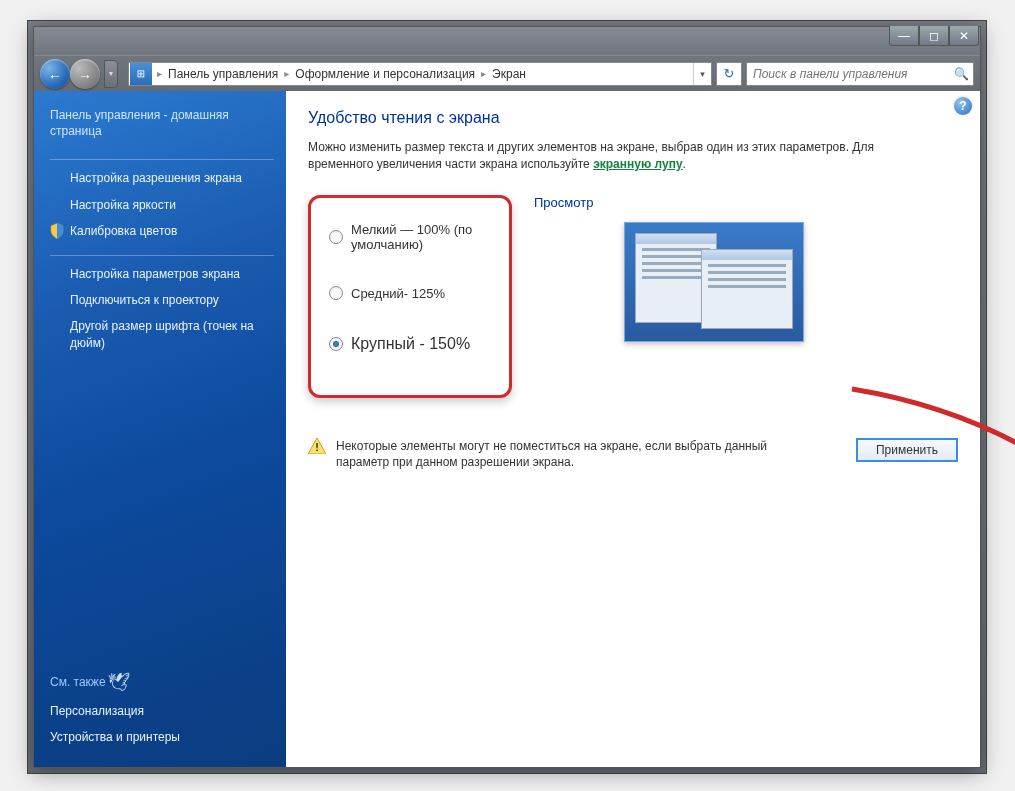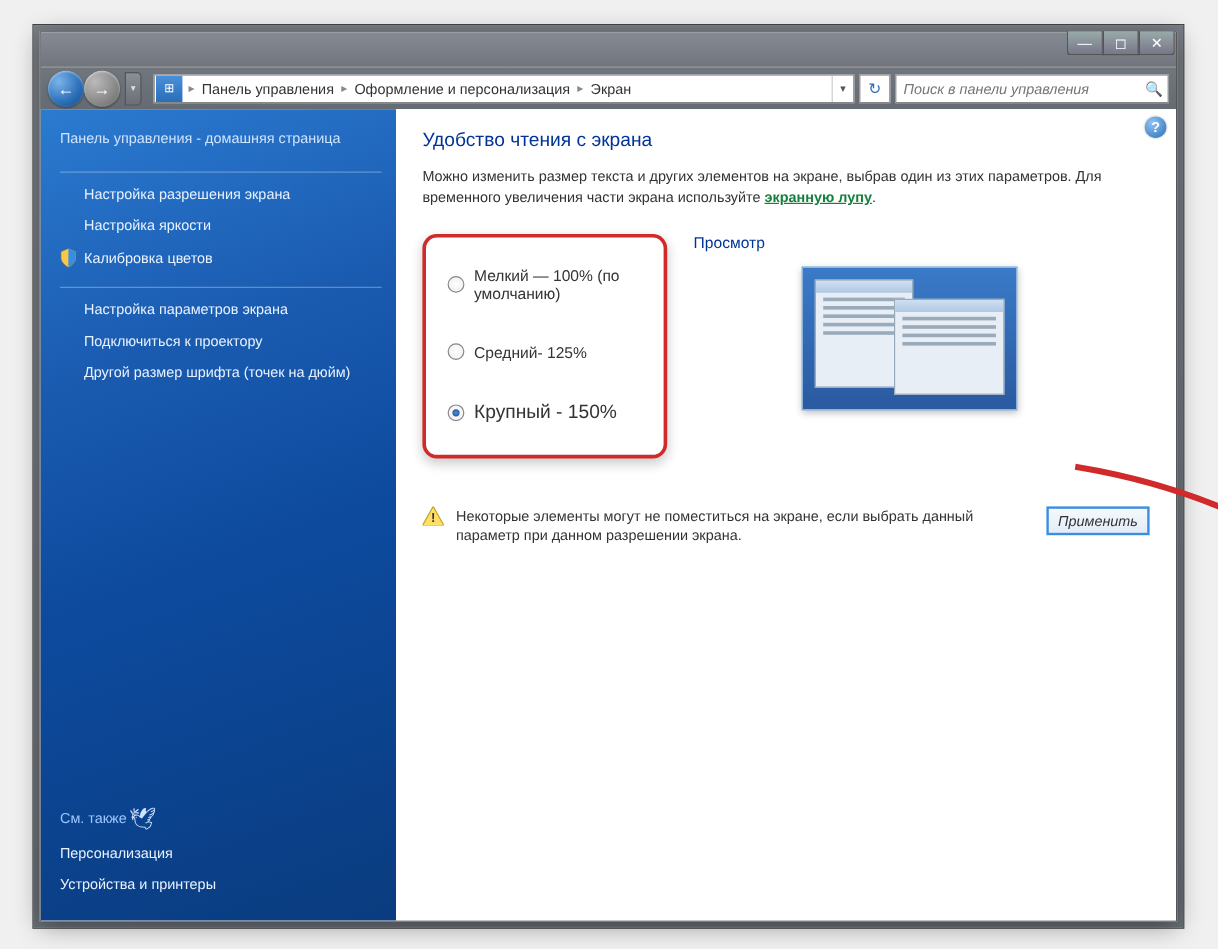--- a/index.html
+++ b/index.html
@@ -22,54 +22,54 @@
   .breadcrumb .bicon { width: 22px; height: 22px; margin: 1px; background: linear-gradient(#4a90d9,#2a6db8); display: flex; align-items: center; justify-content: center; font-size: 10px; color: #fff; }
   .breadcrumb .sep { color: #888; padding: 0 4px; font-size: 10px; }
   .breadcrumb .crumb { padding: 0 2px; }
   .breadcrumb .dd { margin-left: auto; width: 18px; text-align: center; color: #555; font-size: 9px; border-left: 1px solid #ccc; height: 100%; display: flex; align-items: center; justify-content: center; }
   .refresh { width: 26px; height: 24px; background: #fff; border: 1px solid #888; display: flex; align-items: center; justify-content: center; color: #2a6db8; font-size: 13px; }
   .searchbox { width: 228px; height: 24px; background: #fff; border: 1px solid #888; display: flex; align-items: center; }
   .searchbox input { border: none; outline: none; flex: 1; padding: 0 6px; font-size: 12px; font-style: italic; color: #888; background: transparent; }
   .searchbox .sicon { width: 22px; text-align: center; color: #6b8db8; }
   
   .body { flex: 1; display: flex; background: #fff; }
-  .sidebar { width: 296px; background: linear-gradient(160deg,#2b7bd1 0%,#1a5bb0 30%,#0d4a9e 55%,#0a3c7f 100%); color: #fff; padding: 16px 12px 12px 16px; font-size: 12px; display: flex; flex-direction: column; }
+  .sidebar { width: 252px; background: linear-gradient(160deg,#2b7bd1 0%,#1a5bb0 30%,#0d4a9e 55%,#0a3c7f 100%); color: #fff; padding: 16px 12px 12px 16px; font-size: 12px; display: flex; flex-direction: column; }
   .side-home { color: #cfe4ff; margin-bottom: 14px; line-height: 1.35; }
   .side-divider { border-top: 1px solid rgba(255,255,255,.3); margin: 6px 0 10px; }
   .side-link { display: flex; align-items: center; gap: 6px; margin-bottom: 10px; color: #e8f2ff; cursor: pointer; line-height: 1.35; }
   .shield { width: 14px; height: 16px; flex-shrink: 0; }
   .spacer14 { width: 14px; flex-shrink: 0; }
   .side-bottom { margin-top: auto; }
   .see-also { color: #9cc6ff; font-size: 12px; margin-bottom: 10px; display: flex; align-items: center; gap: 2px; }
   .dove { color: #cfe4ff; font-size: 18px; }
   
   .main { flex: 1; padding: 18px 22px; position: relative; color: #333; }
   .help-icon { position: absolute; top: 6px; right: 8px; width: 18px; height: 18px; border-radius: 50%; background: radial-gradient(circle at 35% 30%,#8fc5f4,#2a6db8); color: #fff; font-size: 12px; font-weight: bold; display: flex; align-items: center; justify-content: center; box-shadow: 0 0 2px rgba(0,0,0,.3); }
   h1 { color: #003399; font-size: 16px; font-weight: normal; margin-bottom: 12px; }
   .desc { font-size: 12px; color: #333; line-height: 1.4; margin-bottom: 22px; max-width: 620px; }
   .desc a { color: #15803d; text-decoration: underline; font-weight: bold; }
   .options-row { display: flex; gap: 22px; }
   .radio-box { width: 204px; padding: 14px 14px 22px 18px; border: 3px solid #d02a2a; border-radius: 12px; box-shadow: 0 4px 10px rgba(0,0,0,.2); background: #fff; }
   .radio-item { display: flex; align-items: center; gap: 8px; margin: 10px 0 34px; font-size: 13px; color: #333; }
-  .radio-item:last-child { margin-bottom: 4px; }
+  .radio-item:last-child { margin-bottom: 20px; }
   .radio { width: 14px; height: 14px; border: 1px solid #888; border-radius: 50%; display: inline-flex; align-items: center; justify-content: center; background: radial-gradient(#fff,#eee); flex-shrink: 0; }
   .radio.checked::after { content: ""; width: 6px; height: 6px; border-radius: 50%; background: radial-gradient(#4a90d9,#174a85); }
   .bigopt { font-size: 16px; }
   .preview-col { flex: 1; }
   .preview-label { color: #003399; font-size: 13px; margin-bottom: 12px; }
   .preview-box { width: 180px; height: 120px; margin-left: 90px; margin-top: 10px; background: linear-gradient(#3a7ac8,#2a5aa0); border: 1px solid #7aa8d8; box-shadow: 0 2px 6px rgba(0,0,0,.25); position: relative; padding: 10px; }
   .preview-box .w { position: absolute; background: #e8eef6; border: 1px solid #9ab; }
   .preview-box .w1 { left: 10px; top: 10px; width: 82px; height: 90px; }
   .preview-box .w2 { left: 76px; top: 26px; width: 92px; height: 80px; }
   .preview-box .w .tb { height: 10px; background: linear-gradient(#cfe0f2,#b0c8e2); }
   .preview-box .w .ln { height: 3px; background: #9ab; margin: 4px 6px; }
   .warning-row { display: flex; align-items: flex-start; gap: 10px; margin-top: 40px; }
   .warn-icon { width: 18px; height: 16px; flex-shrink: 0; }
   .warn-text { flex: 1; font-size: 12px; color: #333; line-height: 1.4; max-width: 460px; }
-  .apply-btn { width: 86px; height: 24px; background: linear-gradient(#f6f9fd,#e2ecf7); border: 2px solid #3a8de0; font-size: 12px; color: #333; cursor: pointer; margin-left: auto; font-style: italic; }
+  .apply-btn { width: 102px; height: 24px; background: linear-gradient(#f6f9fd,#e2ecf7); border: 2px solid #3a8de0; font-size: 12px; color: #333; cursor: pointer; margin-left: auto; }
   
   .arrow-svg { position: absolute; top: 286px; left: 558px; width: 320px; height: 180px; pointer-events: none; }
 </style>
 </head>
 <body>
 
 <div class="outer-frame"></div>
 <div class="window">
 
   <div class="titlebar">

